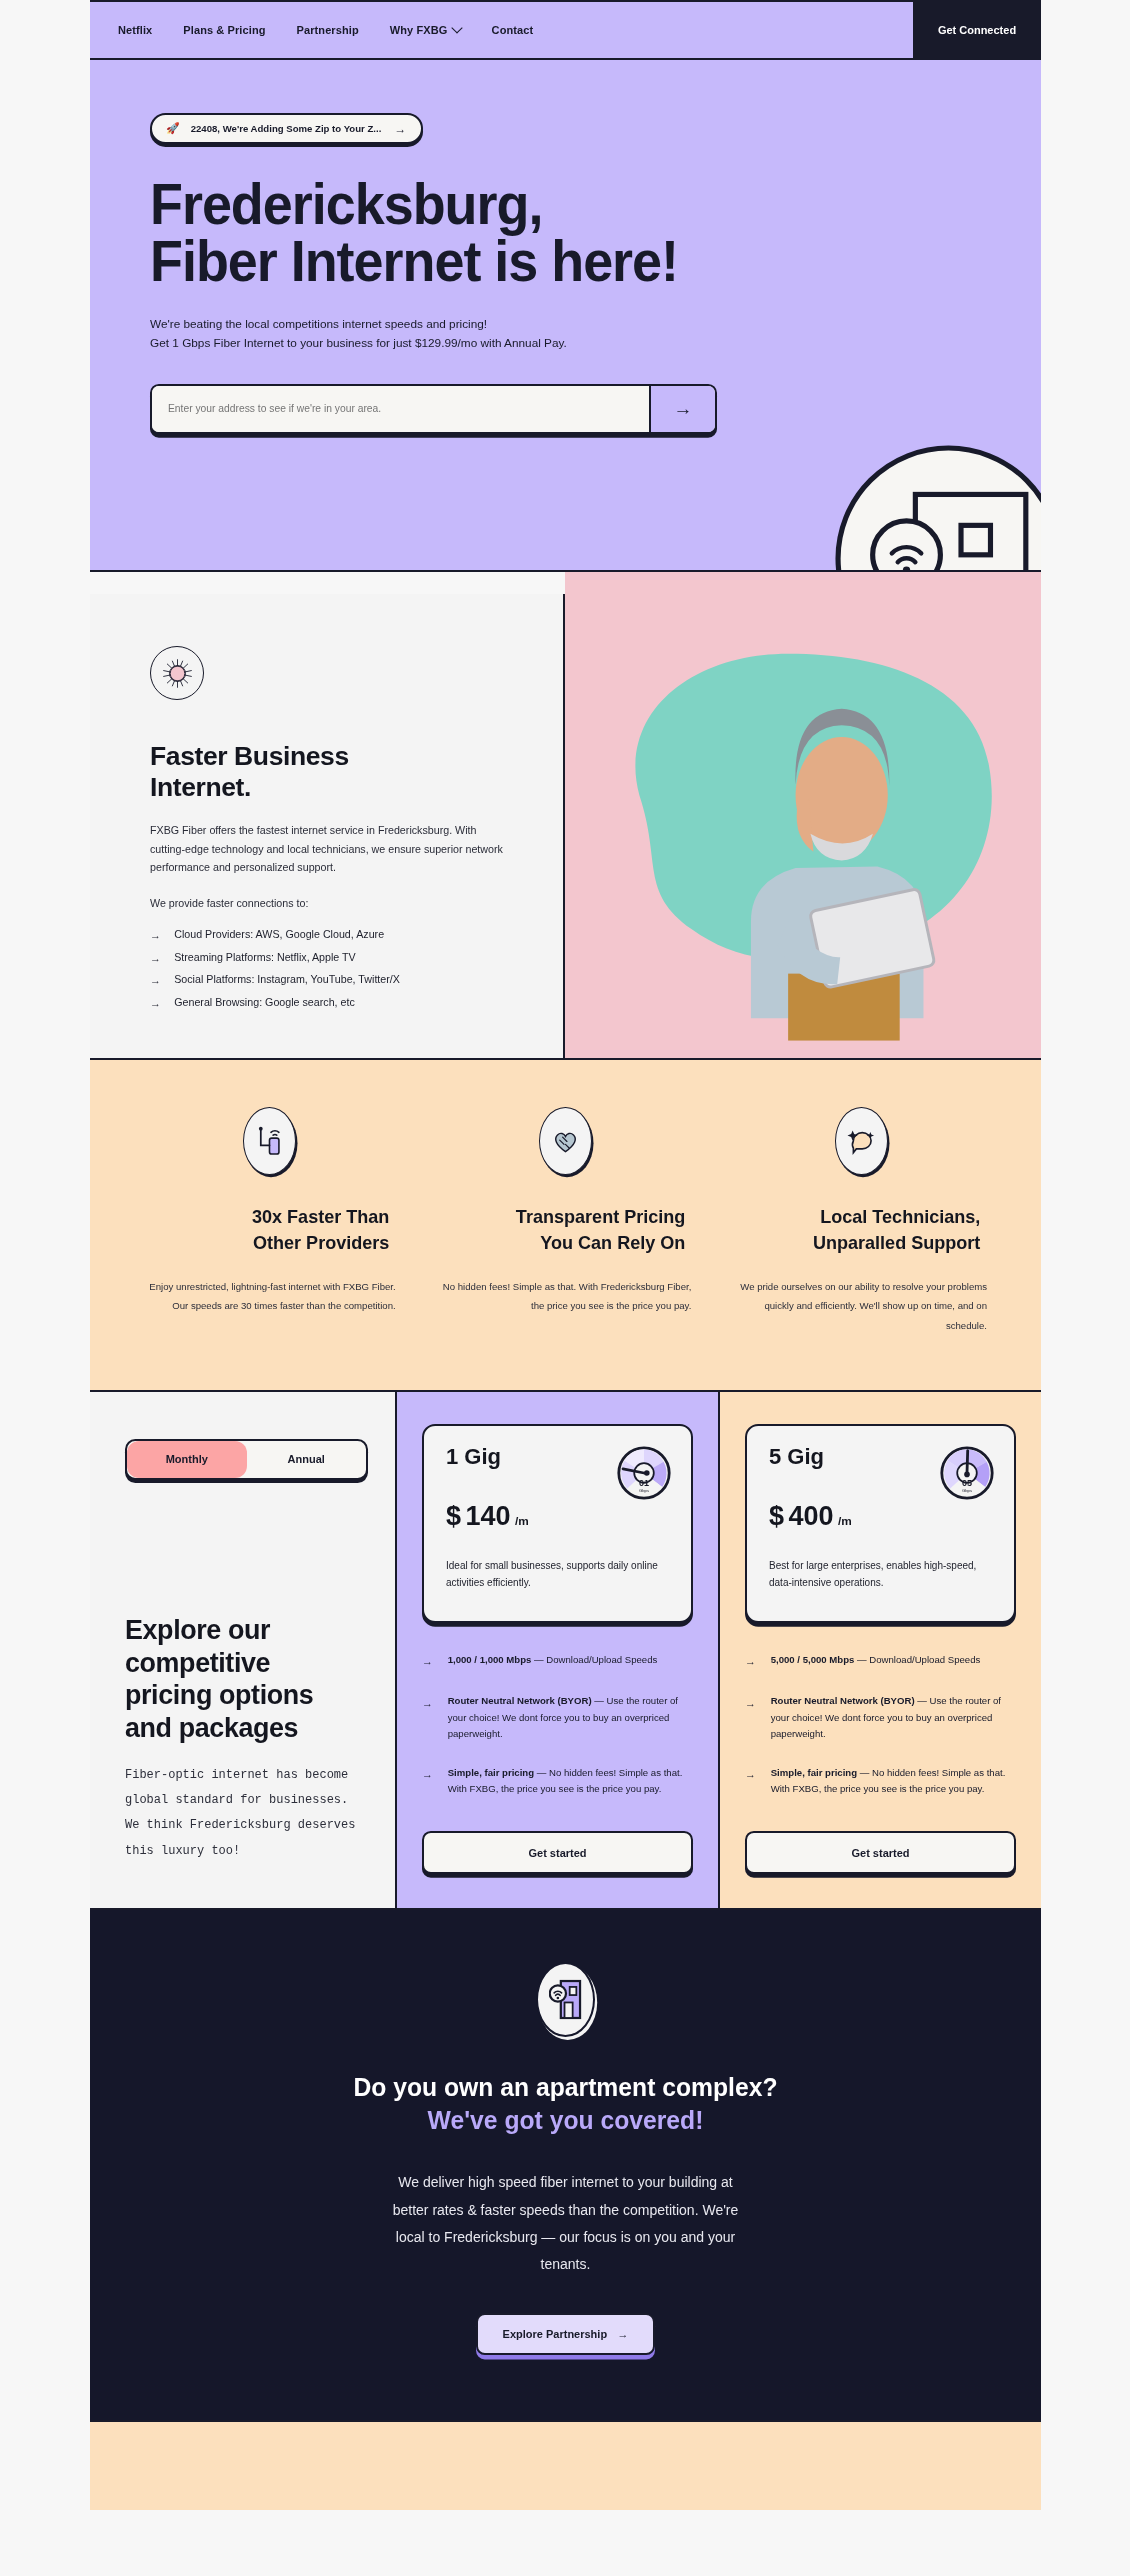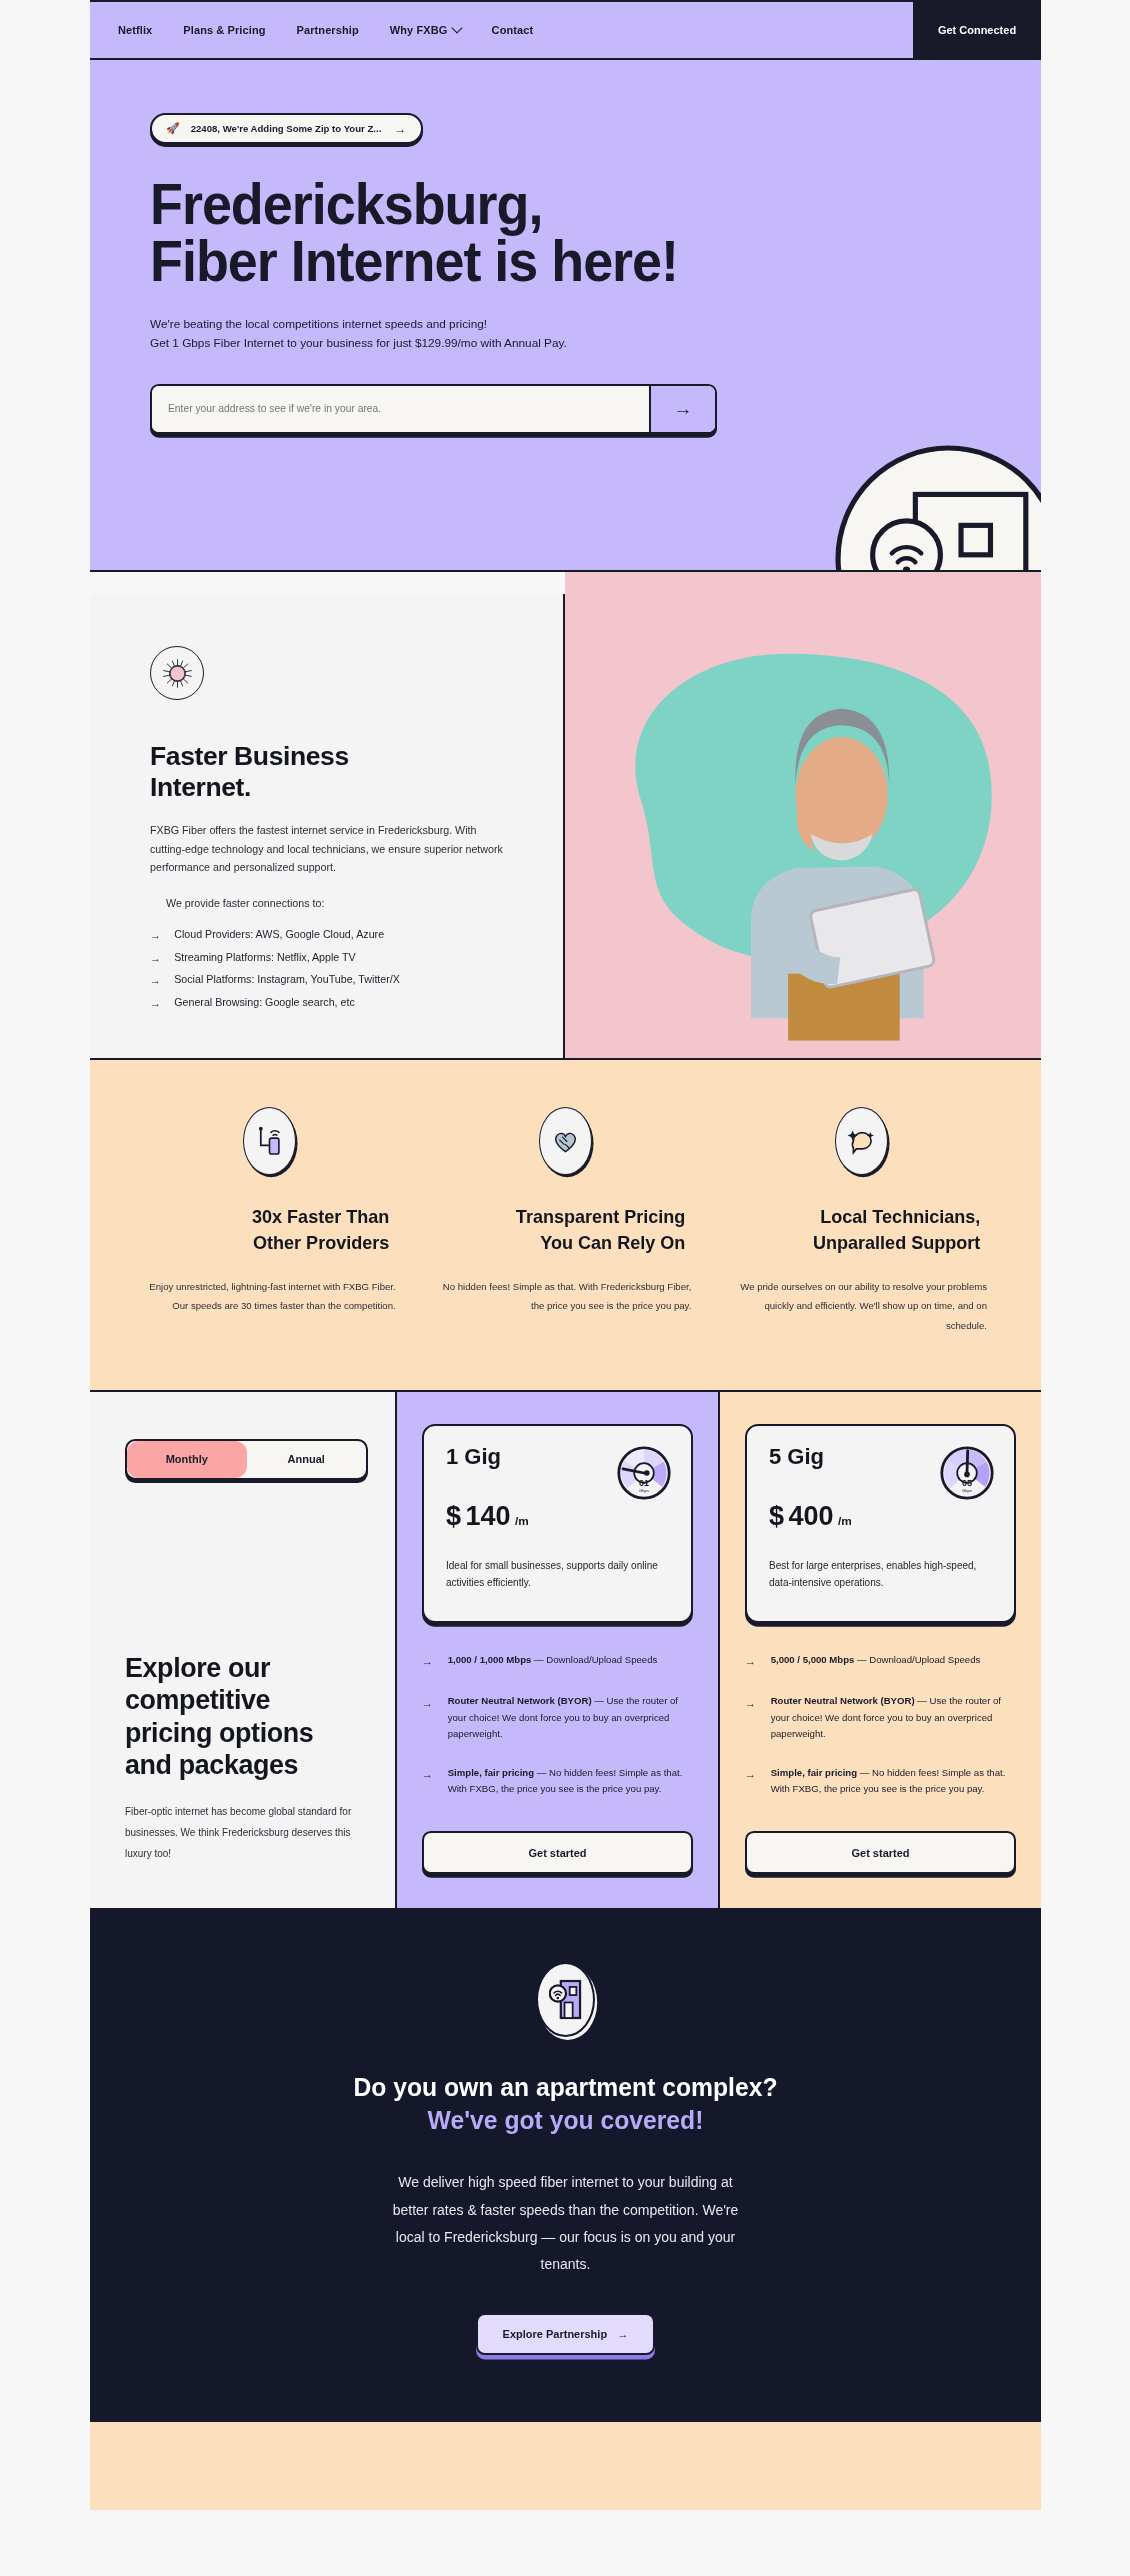--- a/index.html
+++ b/index.html
@@ -39,21 +39,21 @@
         align-items:center;justify-content:center;font-size:19px;color:#181a2a;cursor:pointer;}
   .hero-art{position:absolute;right:-29px;bottom:-110px;width:243px;height:243px;z-index:1;}
 
   
   .sec2{display:flex;border-bottom:2.2px solid #181a2a;align-items:flex-end;}
   .sec2-l{width:475px;background:#f4f4f4;border-right:2.2px solid #181a2a;padding:52px 52px 44px 60px;}
   .badge-circ{width:54px;height:54px;border:1.5px solid #181a2a;border-radius:50%;
         display:flex;align-items:center;justify-content:center;}
   .sec2-l h2{font-size:26.5px;line-height:1.15;font-weight:700;color:#14161f;margin-top:41px;letter-spacing:-0.4px;}
   .sec2-l p{font-size:10.7px;line-height:1.72;color:#2a2c38;margin-top:19px;}
-  .sec2-l .lead2{margin-top:17.7px;margin-left:16px;}
+  .sec2-l .lead2{margin-top:17.7px;}
   .blist{margin-top:11.8px;}
   .blist li{list-style:none;display:flex;gap:13.2px;font-size:10.7px;line-height:2.05;color:#1d1f2b;}
   .blist .ar{font-size:11px;}
   .sec2-r{flex:1;background:#f3c6ce;position:relative;overflow:hidden;}
 
   
   .sec3{background:#fce0bd;border-bottom:2.2px solid #181a2a;display:flex;padding:47px 32px 54px;}
   .feat{flex:1;padding:0 22px;text-align:right;}
   .feat-ic{width:53px;height:68px;border:1.8px solid #181a2a;border-radius:50%;
         margin:0 auto;background:#f4f4f4;display:flex;align-items:center;justify-content:center;
@@ -65,21 +65,21 @@
   
   .sec4{display:flex;border-bottom:2.2px solid #181a2a;}
   .p-left{width:307px;background:#f4f4f4;border-right:2.2px solid #181a2a;
         padding:47px 38px 44px 35px;display:flex;flex-direction:column;}
   .toggle{display:flex;border:2.2px solid #181a2a;border-radius:10.3px;overflow:hidden;
         background:#f7f6f3;box-shadow:0 2.9px 0 #181a2a;width:243px;}
   .toggle div{flex:1;text-align:center;padding:12.5px 0;font-size:11px;font-weight:700;color:#181a2a;cursor:pointer;}
   .toggle .on{background:#fca5a5;border-radius:12px;}
   .p-left h2{margin-top:auto;font-family:"Liberation Sans Narrow","Liberation Sans",sans-serif;
         font-size:28px;line-height:1.16;font-weight:700;color:#14161f;letter-spacing:-0.4px;transform:scaleX(.96);transform-origin:left;}
-  .p-left p{margin-top:19px;font-size:10px;line-height:2.1;color:#2c2e3a;}
+  .p-left p{margin-top:19px;font-size:12px;line-height:2.1;color:#2c2e3a;font-family:Liberation Mono, monospace;}
   .p-col{flex:1;padding:32px 25px 34px;display:flex;flex-direction:column;}
   .p-col.v1{background:#c6b9fb;border-right:2.2px solid #181a2a;}
   .p-col.v2{background:#fce0bd;}
   .pcard{background:#f4f4f4;border:2.2px solid #181a2a;border-radius:13.2px;
         padding:18px 22px 29px;position:relative;box-shadow:0 3.7px 0 #181a2a;}
   .pcard .tier{font-family:"Liberation Sans Narrow","Liberation Sans",sans-serif;
         font-size:22px;font-weight:700;color:#14161f;}
   .gauge{position:absolute;right:19px;top:19px;width:56px;height:56px;}
   .price{margin-top:31px;font-family:"Liberation Sans Narrow","Liberation Sans",sans-serif;
         font-size:27px;font-weight:700;color:#14161f;display:flex;align-items:baseline;gap:4.4px;}

